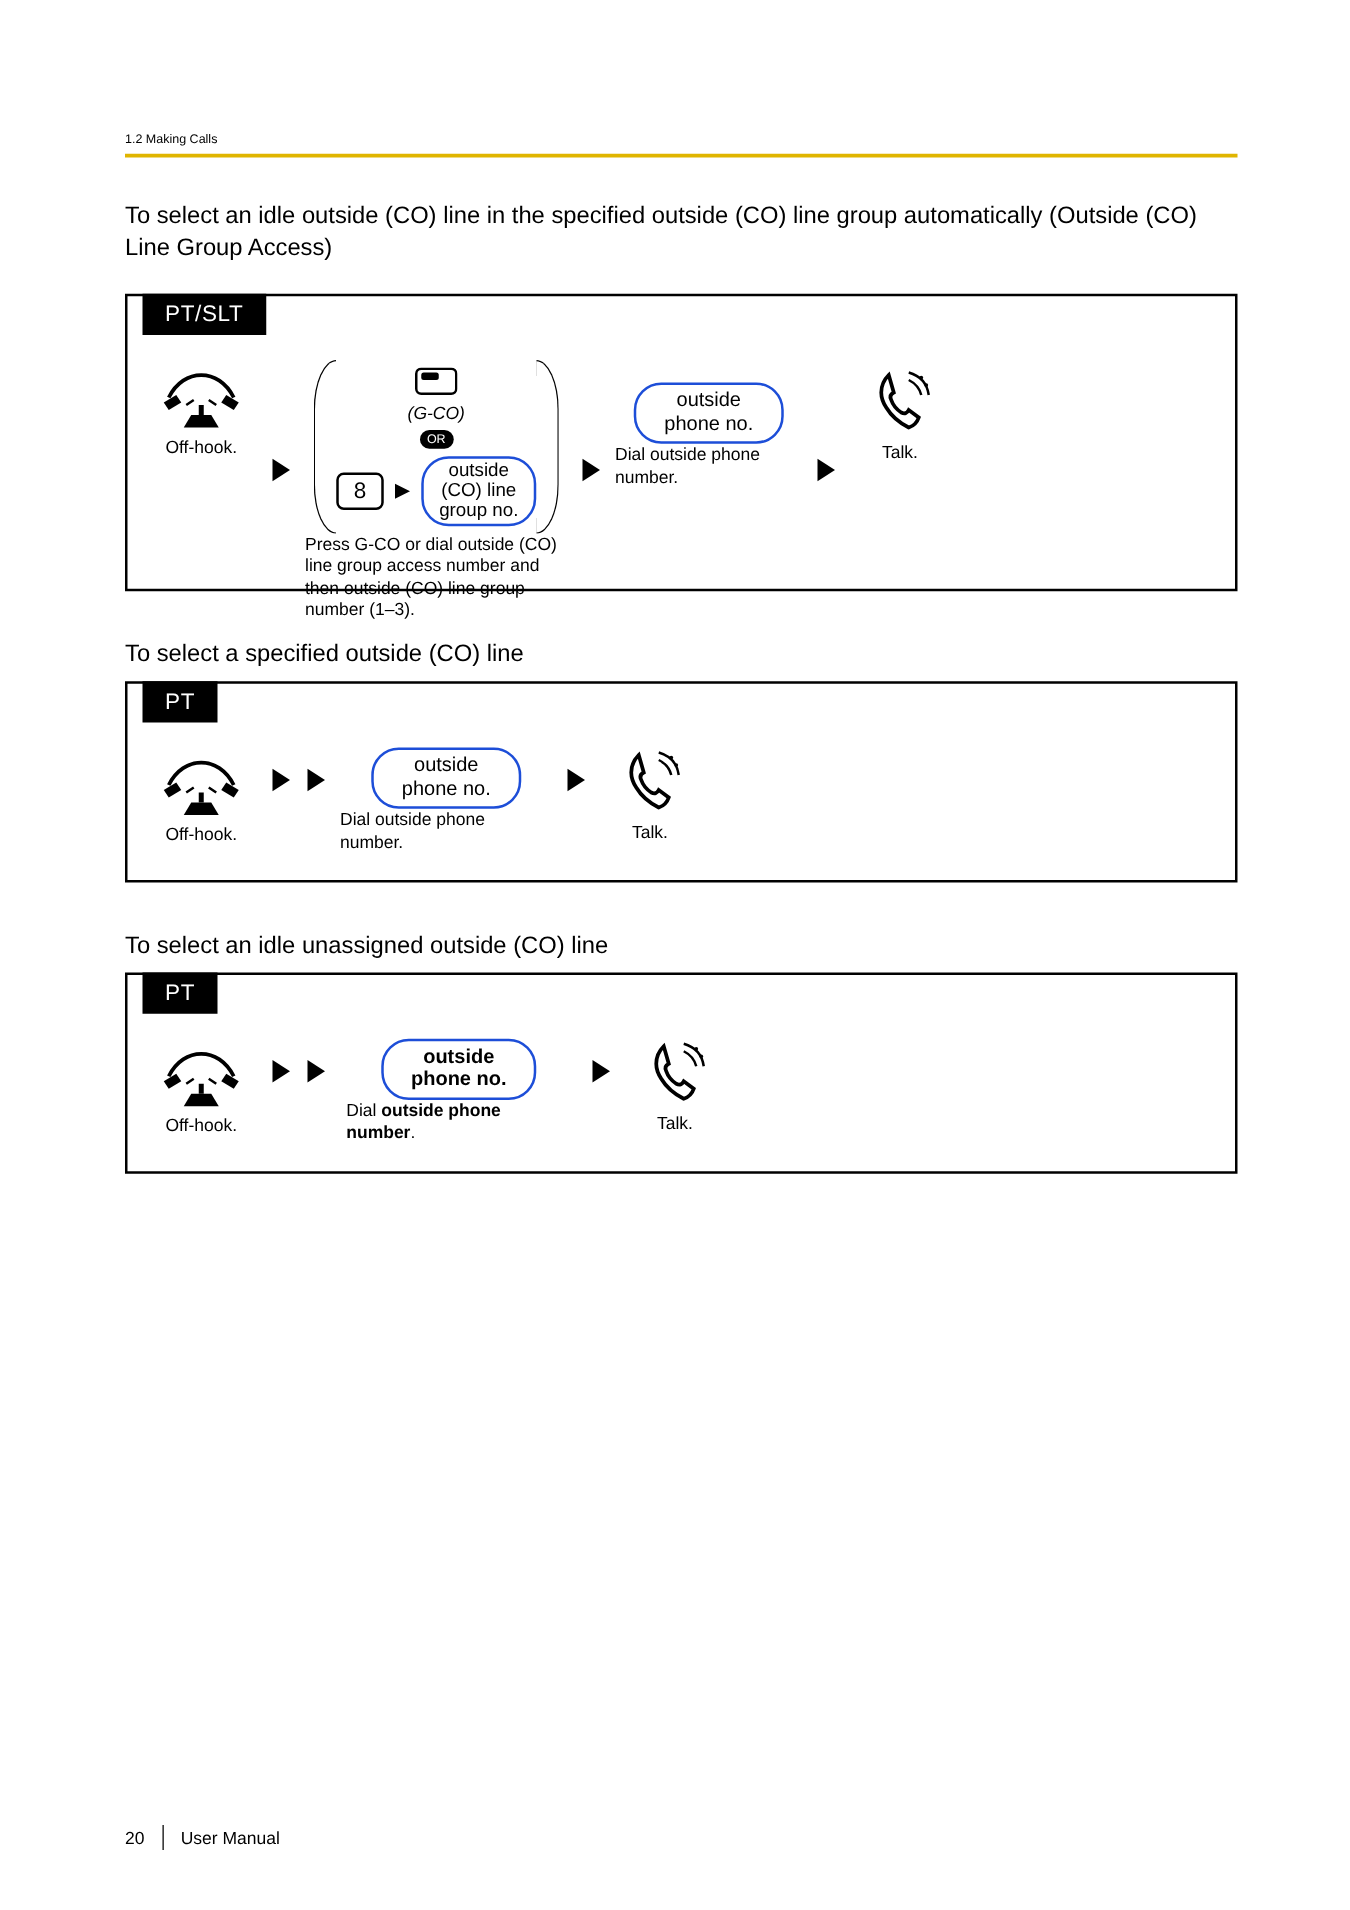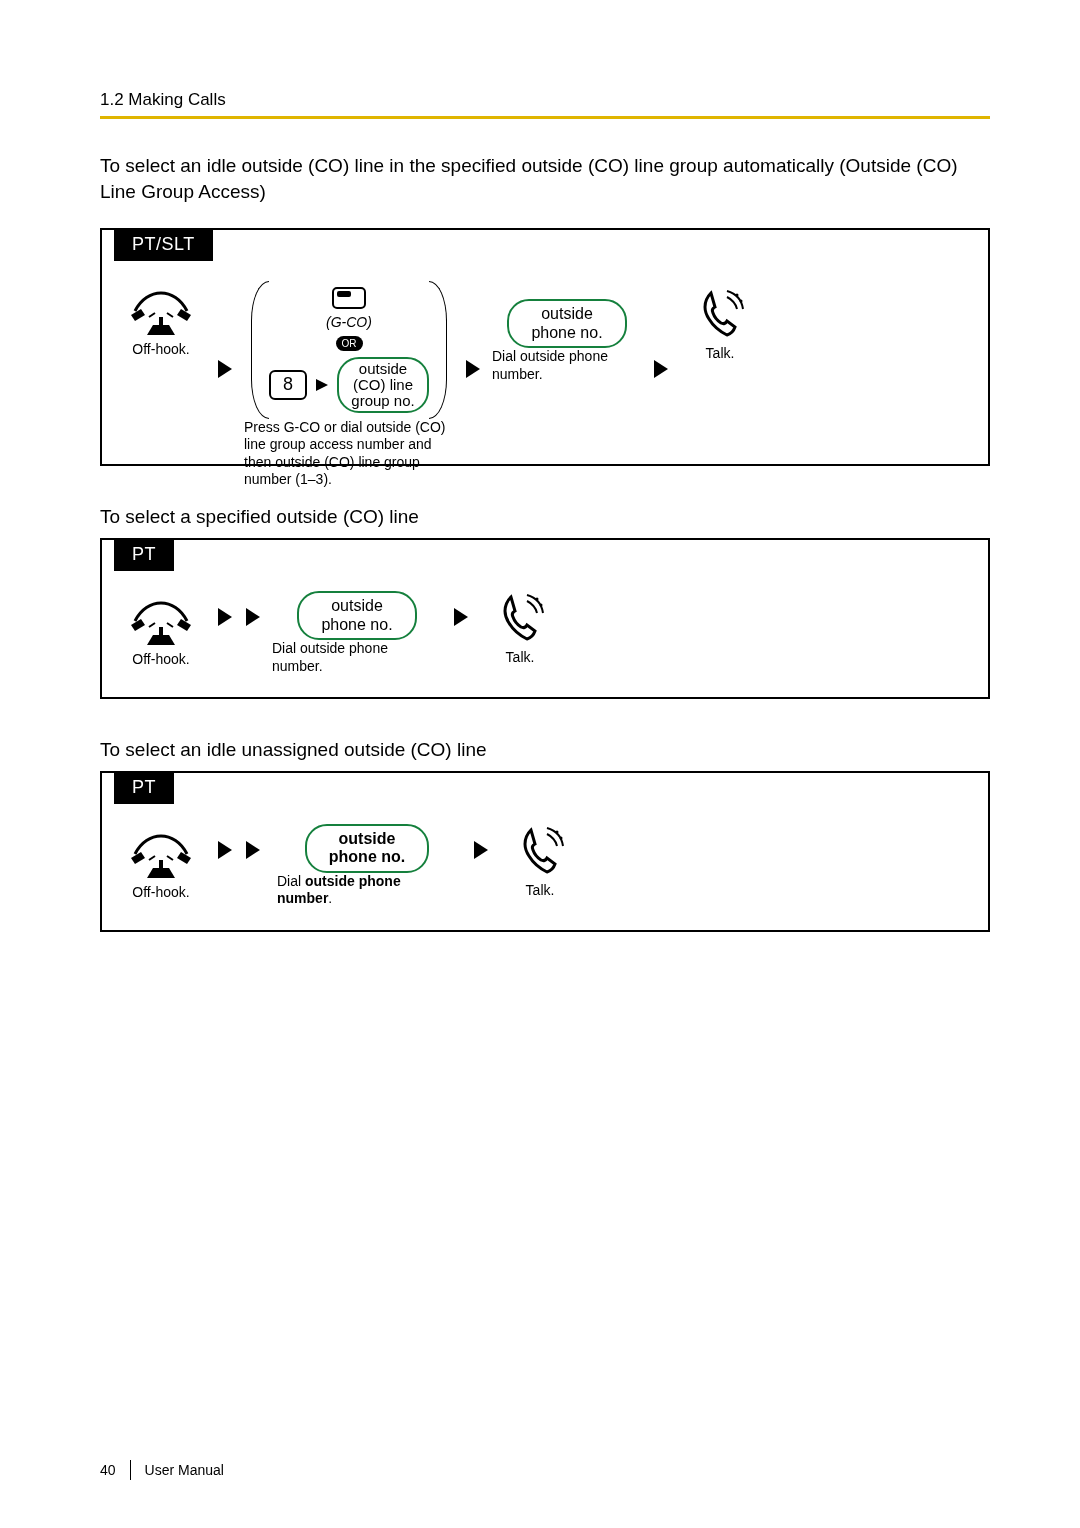--- a/index.html
+++ b/index.html
@@ -13,22 +13,23 @@
     width: 1080px;
     height: 1528px;
     position: relative;
     box-sizing: border-box;
     padding: 90px 90px 40px 100px;
   }
   .header-block {
     margin-bottom: 6px;
   }
   .header-line {
-    font-size: 17px;
+    font-size: 10px;
     margin-left: 0;
+    margin-top: 16px;
   }
   .rule {
     height: 3px;
     background: #e0b500; 
     margin: 6px 0 34px 0;
   }
   .section-intro {
     font-size: 19px;
     line-height: 1.35;
     margin: 0 0 24px 0;
@@ -76,21 +77,21 @@
   }
   .step .caption.left {
     text-align: left;
   }
   .arrow {
     align-self: center;
     margin-top: -32px; 
   }
   .arrow svg { display:block; }
   .bubble {
-    border: 2px solid #15803d;
+    border: 2px solid #1d4ed8;
     border-radius: 22px;
     padding: 4px 22px;
     font-size: 16px;
     line-height: 1.15;
     text-align: center;
     white-space: nowrap;
   }
   .bubble.sm {
     padding: 2px 12px;
     font-size: 15px;
@@ -375,18 +376,18 @@
             <circle cx="48" cy="14" r="1.5" fill="#000"></circle>
           </svg>
         </span>
         <div class="caption">Talk.</div>
       </div>
 
     </div>
   </div>
 
   <div class="footer">
-    <span>40</span>
+    <span>20</span>
     <span class="divider"></span>
     <span>User Manual</span>
   </div>
 
 </div>
 
 </body></html>

